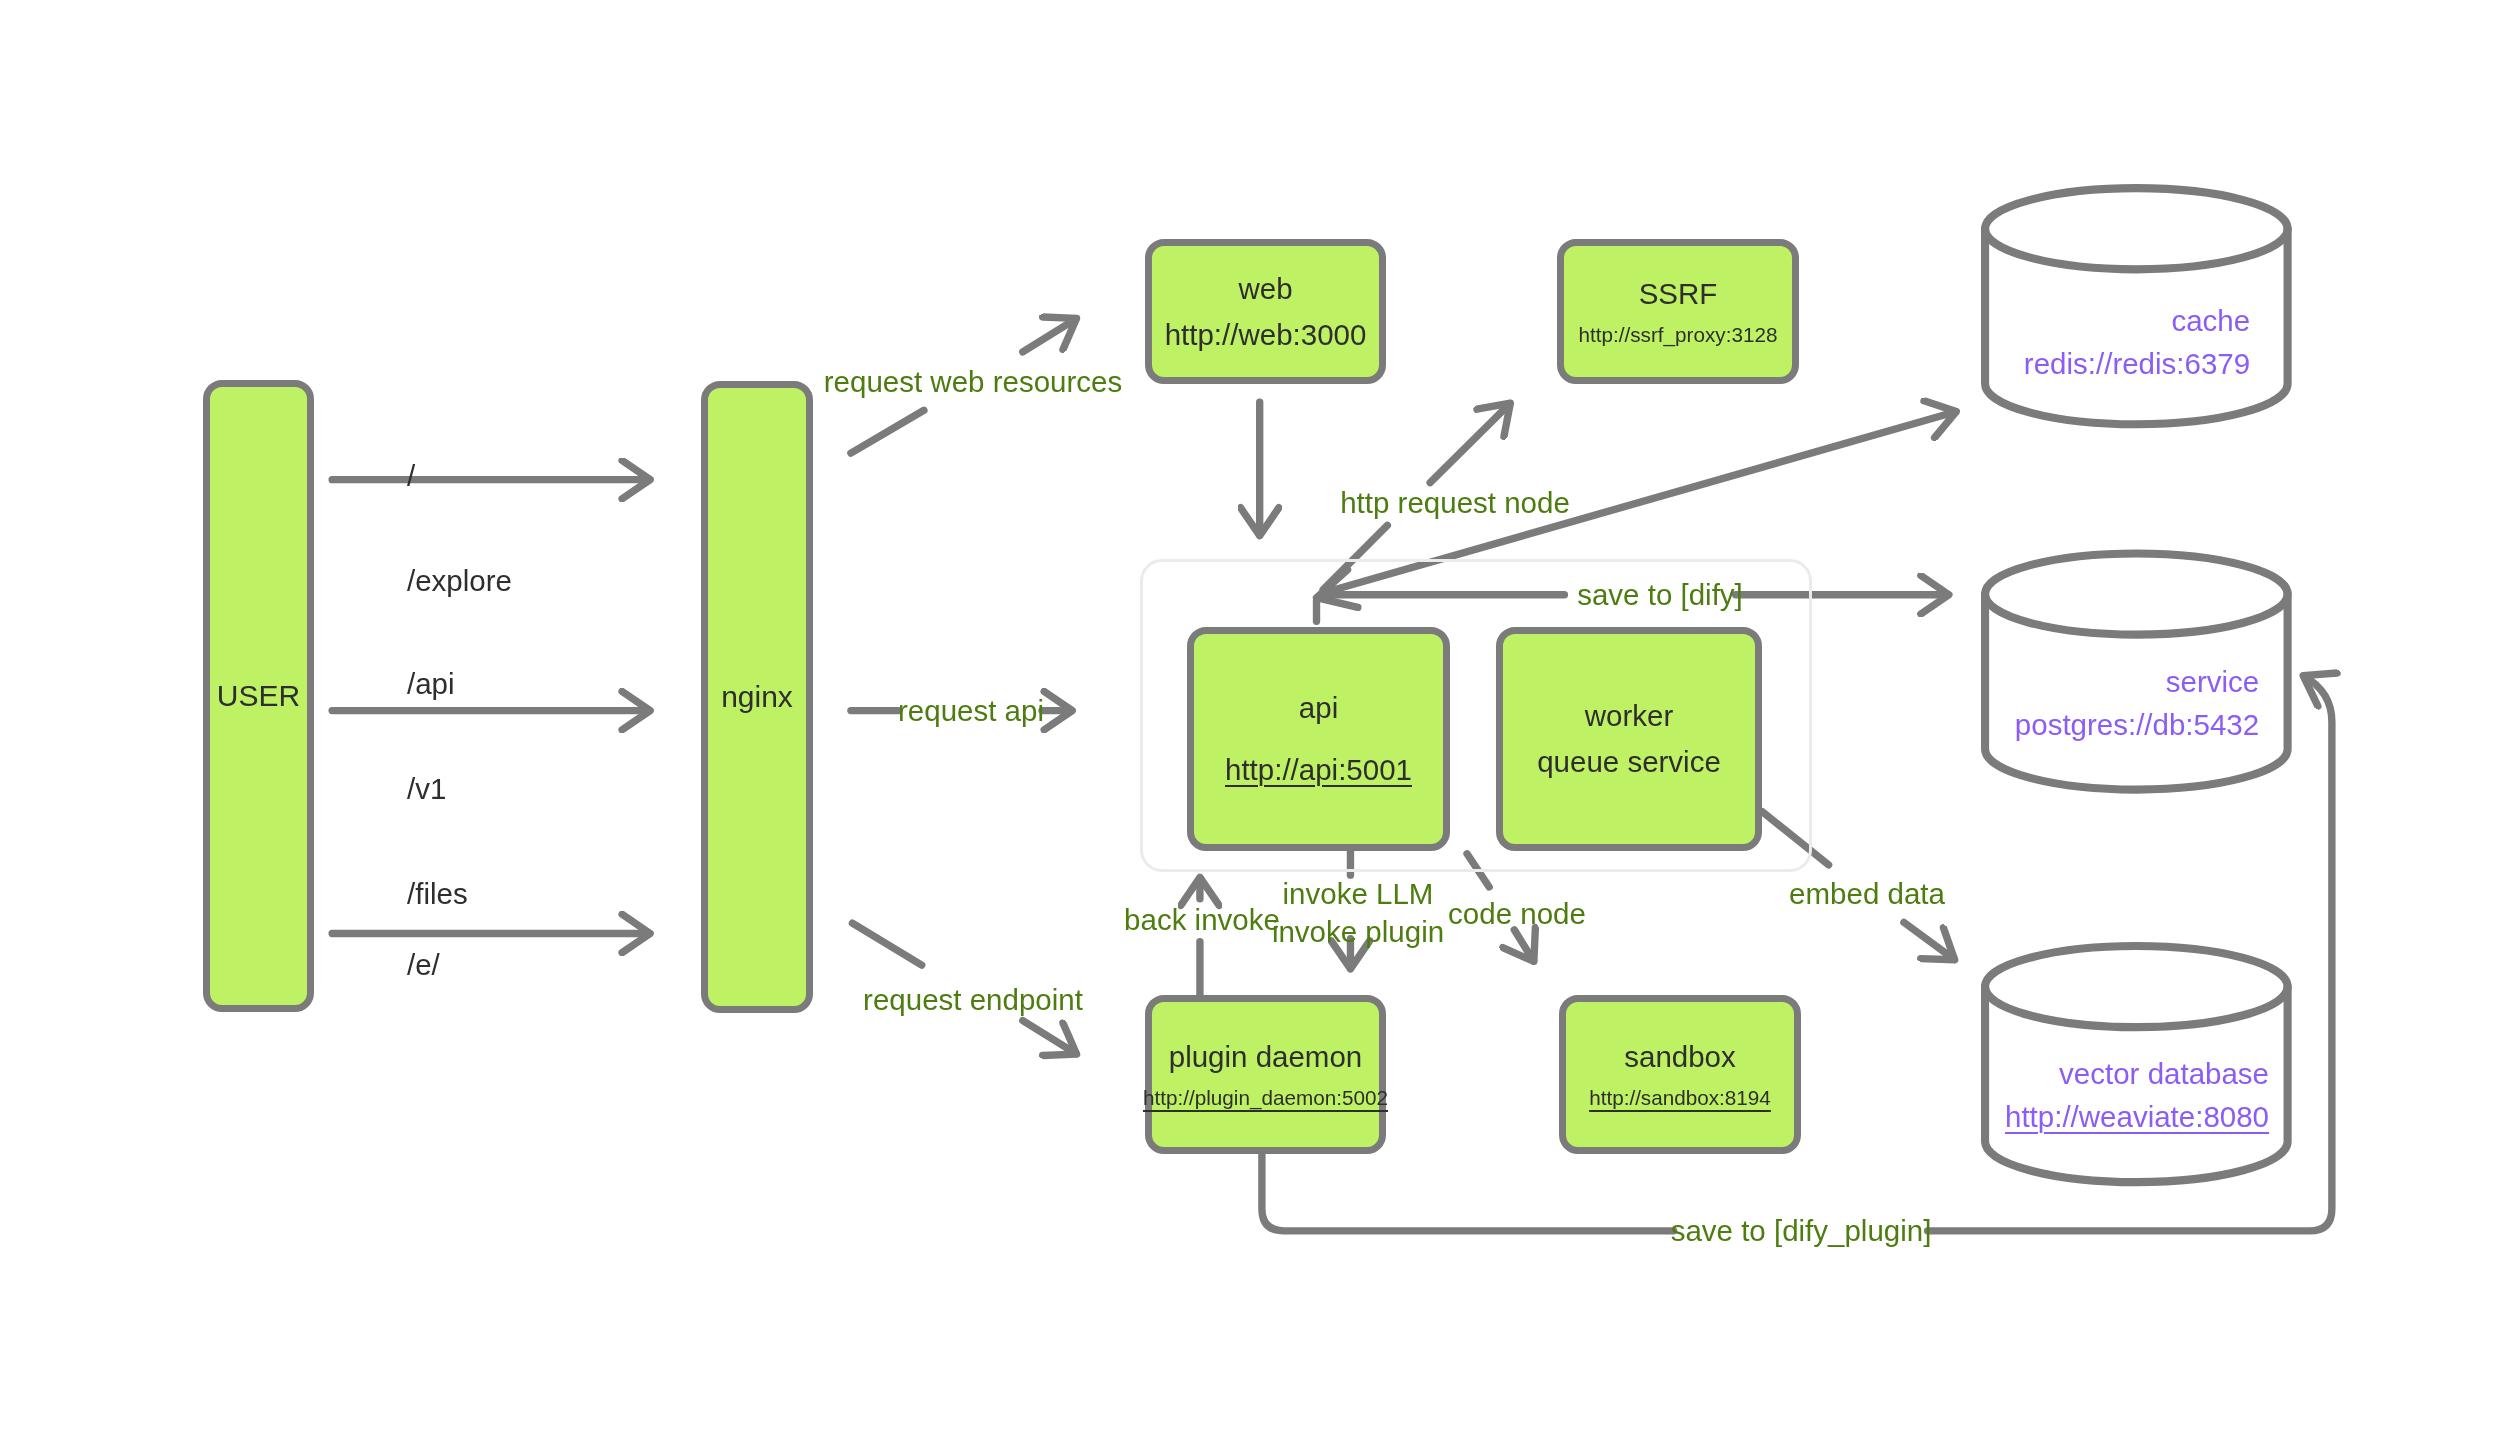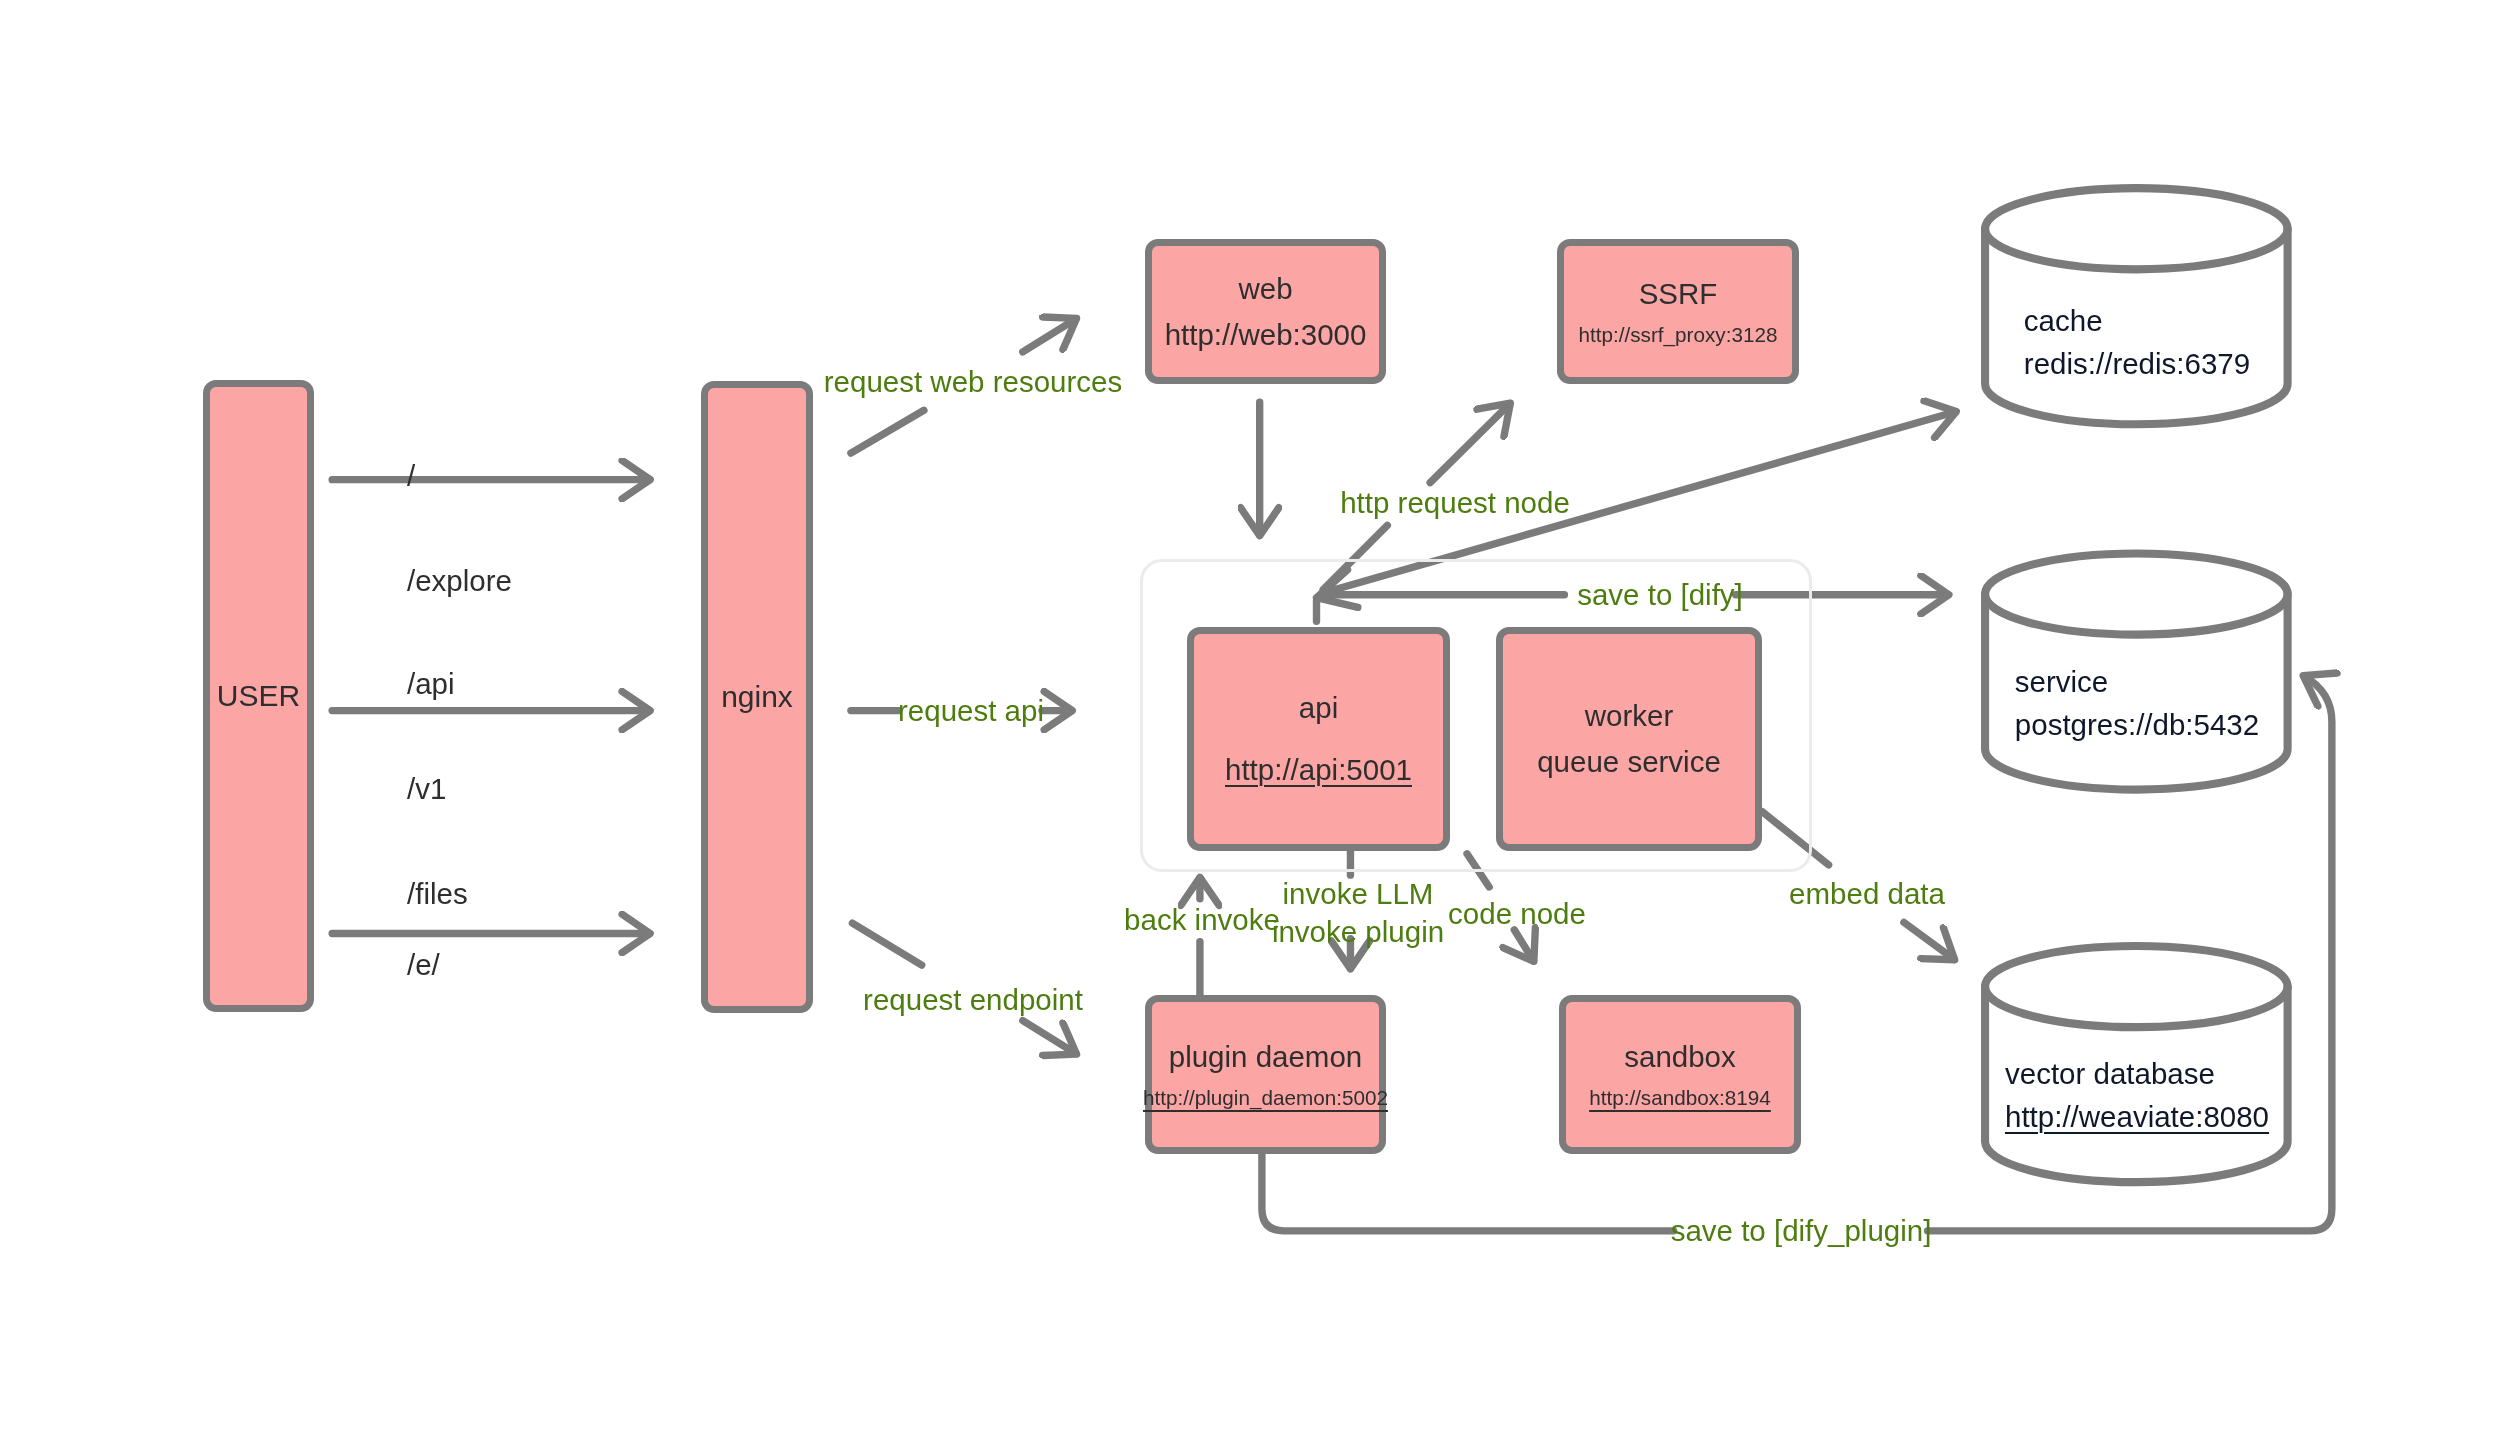--- a/index.html
+++ b/index.html
@@ -2,41 +2,41 @@
 <html style="font-size:11.8px"><head>
 <meta charset="utf-8">
 <style>
   html,body { margin:0; padding:0; background:#ffffff; }
   #canvas {
     position:relative; width:2512px; height:1450px; background:#ffffff;
     font-family:"Liberation Sans", sans-serif; color:#2e2e2e; overflow:hidden;
   }
   #edges { position:absolute; left:0; top:0; width:2512px; height:1450px; }
   .node {
-    position:absolute; box-sizing:border-box; background:#fca5a5;
-    border:7.4px solid #7b7b7b; border-radius:13px;
+    position:absolute; box-sizing:border-box; background:#bef264;
+    border:7.4px solid #7b7b7b; border-radius:19px;
     display:flex; flex-direction:column; align-items:center; justify-content:center;
     text-align:center;
   }
   .node .title { font-size:29.5px; line-height:46px; }
   .node .big-line { font-size:29.5px; line-height:46px; }
   .node .url-lg { font-size:29.5px; line-height:46px; }
   .node .url-sm { font-size:20.7px; line-height:35px; }
   .u { text-decoration:underline; text-underline-offset:5.2px; text-decoration-thickness:1.5px; }
   .single { font-size:30px; }
   .lbl {
     position:absolute; transform:translate(-50%,-50%);
     font-size:29.5px; white-space:nowrap; color:#4d7c0f; text-align:center;
   }
   .paths {
     position:absolute; font-size:29.5px; line-height:35px; color:#2e2e2e; white-space:pre;
   }
   .cyl-lbl {
-    position:absolute; transform:translate(-50%,-50%); text-align:left;
-    font-size:29.5px; line-height:43px; color:#0f172a; white-space:nowrap;
+    position:absolute; transform:translate(-50%,-50%); text-align:right;
+    font-size:29.5px; line-height:43px; color:#8b5cf6; white-space:nowrap;
   }
   .container-frame {
     position:absolute; box-sizing:border-box;
     border:3px solid #ebebeb; border-radius:22px; background:transparent;
   }
 </style>
 </head>
 <body>
 
 <div id="canvas">

